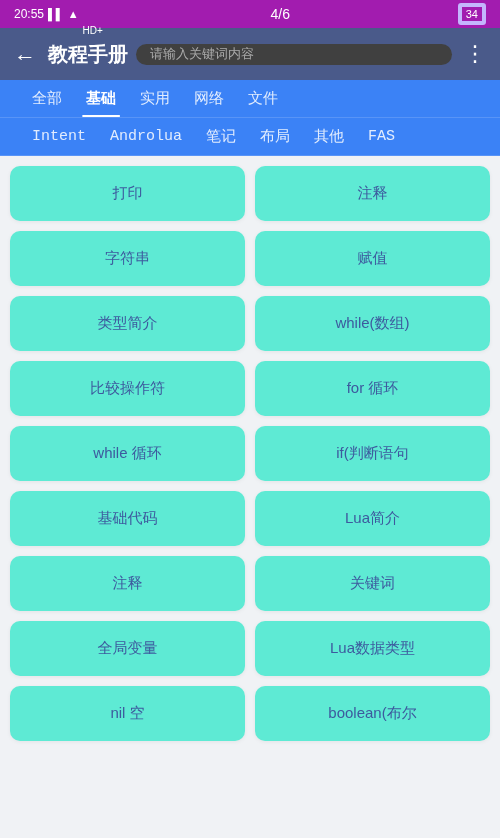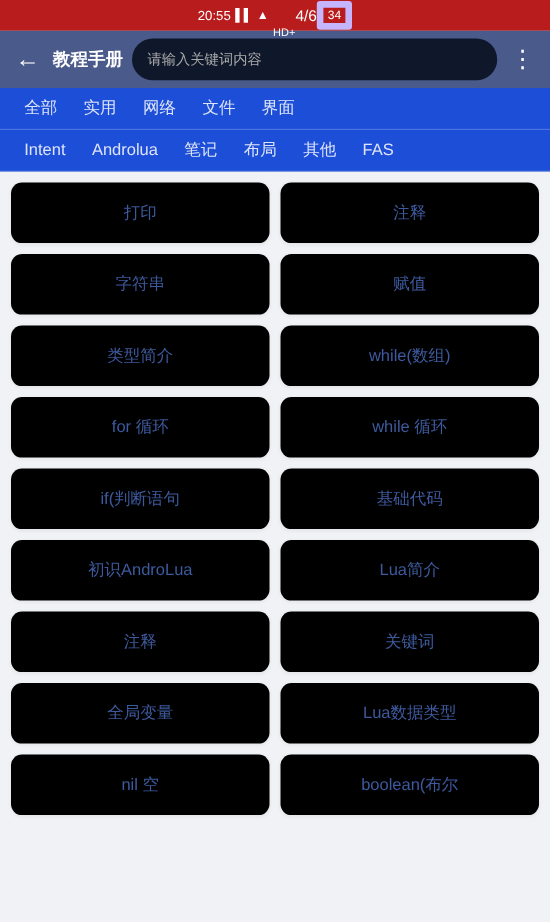--- a/index.html
+++ b/index.html
@@ -7,33 +7,33 @@
     body {
       width: 500px;
       min-height: 838px;
       background: #f0f2f5;
       font-family: 'PingFang SC', 'Hiragino Sans GB', 'Microsoft YaHei', sans-serif;
       overflow-x: hidden;
     }
 
     
     .status-bar {
-      background: #b91c1c;
-      color: white;
-      display: flex;
-      align-items: center;
-      justify-content: center;
+      background: #a21caf;
+      color: white;
+      display: flex;
+      align-items: center;
+      justify-content: space-between;
       padding: 6px 14px;
       height: 28px;
       font-size: 12px;
     }
     .status-left { display: flex; align-items: center; gap: 4px; }
     .status-center { font-size: 14px; font-weight: 500; }
     .status-right {
-      border: 6px solid #c4b5fd;
+      border: 4px solid #c4b5fd;
       border-radius: 3px;
       padding: 1px 4px;
       font-size: 11px;
     }
 
     
     .app-bar {
       background: #4a5a8a;
       display: flex;
       align-items: center;
@@ -43,52 +43,53 @@
     }
     .back-btn {
       color: white;
       font-size: 22px;
       cursor: pointer;
       padding: 4px;
       line-height: 1;
     }
     .app-title {
       color: white;
-      font-size: 16px;
+      font-size: 20px;
       font-weight: bold;
       white-space: nowrap;
     }
     .search-box {
       flex: 1;
-      background: #0f172a;
+      background: #404040;
       border-radius: 20px;
       display: flex;
       align-items: center;
       padding: 5px 14px;
-      height: 38px;
+      height: 21px;
     }
     .search-placeholder {
       color: #aaa;
       font-size: 13px;
     }
     .more-btn {
       color: white;
       font-size: 22px;
       cursor: pointer;
       padding: 4px;
       line-height: 1;
     }
 
     
     .tab-row {
-      background: #1d4ed8;
-      display: flex;
-      align-items: center;
-      padding: 0 10px;
+      background: #3b82f6;
+      display: flex;
+      align-items: center;
+      padding: 0 20px;
       border-bottom: 1px solid rgba(255,255,255,0.15);
+      font-family: Liberation Mono, monospace;
     }
     .tab-item {
       color: rgba(255,255,255,0.85);
       font-size: 15px;
       padding: 9px 12px;
       cursor: pointer;
       white-space: nowrap;
       position: relative;
     }
     .tab-item.active {
@@ -108,21 +109,21 @@
     }
 
     
     .content {
       padding: 10px 10px 20px;
       display: grid;
       grid-template-columns: 1fr 1fr;
       gap: 10px;
     }
     .card {
-      background: #000000;
+      background: #5eead4;
       border-radius: 10px;
       display: flex;
       align-items: flex-end;
       justify-content: center;
       padding: 18px 10px;
       cursor: pointer;
       box-shadow: 0 1px 4px rgba(0,0,0,0.06);
     }
     .card-text {
       color: #3d5a9e;
@@ -148,24 +149,24 @@
   <span class="back-btn">←</span>
   <span class="app-title">教程手册</span>
   <div class="search-box">
     <span class="search-placeholder">请输入关键词内容</span>
   </div>
   <span class="more-btn">⋮</span>
 </div>
 
 <div class="tab-row" id="tab-row-1">
     <div class="tab-item">全部</div>
+    <div class="tab-item active">基础</div>
     <div class="tab-item">实用</div>
     <div class="tab-item">网络</div>
     <div class="tab-item">文件</div>
-    <div class="tab-item">界面</div>
   </div>
 
 <div class="tab-row" id="tab-row-2">
     <div class="tab-item">Intent</div>
     <div class="tab-item">Androlua</div>
     <div class="tab-item">笔记</div>
     <div class="tab-item">布局</div>
     <div class="tab-item">其他</div>
     <div class="tab-item">FAS</div>
   </div>
@@ -183,35 +184,35 @@
     <div class="card">
       <span class="card-text">赋值</span>
     </div>
     <div class="card">
       <span class="card-text">类型简介</span>
     </div>
     <div class="card">
       <span class="card-text">while(数组)</span>
     </div>
     <div class="card">
+      <span class="card-text">比较操作符</span>
+    </div>
+    <div class="card">
       <span class="card-text">for 循环</span>
     </div>
     <div class="card">
       <span class="card-text">while 循环</span>
     </div>
     <div class="card">
       <span class="card-text">if(判断语句</span>
     </div>
     <div class="card">
       <span class="card-text">基础代码</span>
     </div>
     <div class="card">
-      <span class="card-text">初识AndroLua</span>
-    </div>
-    <div class="card">
       <span class="card-text">Lua简介</span>
     </div>
     <div class="card">
       <span class="card-text">注释</span>
     </div>
     <div class="card">
       <span class="card-text">关键词</span>
     </div>
     <div class="card">
       <span class="card-text">全局变量</span>

